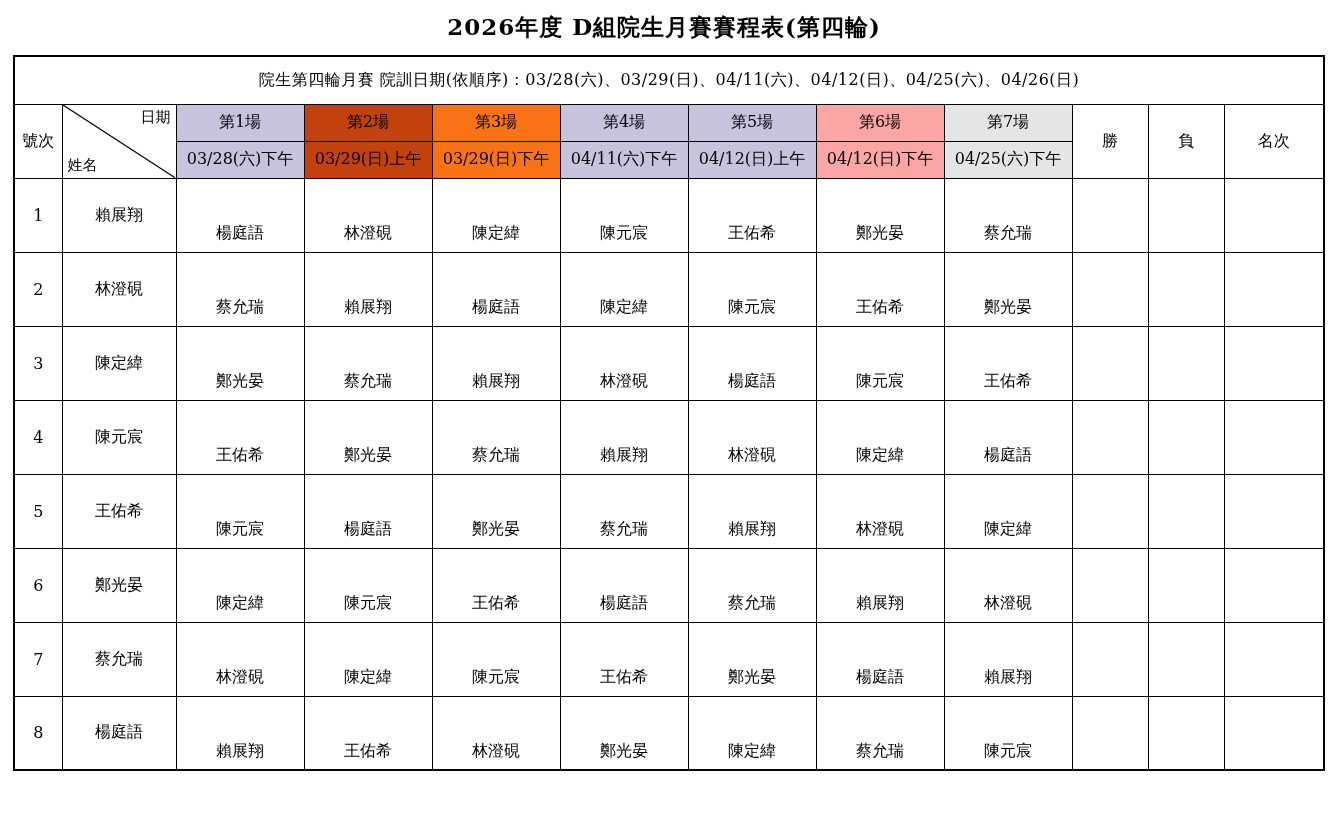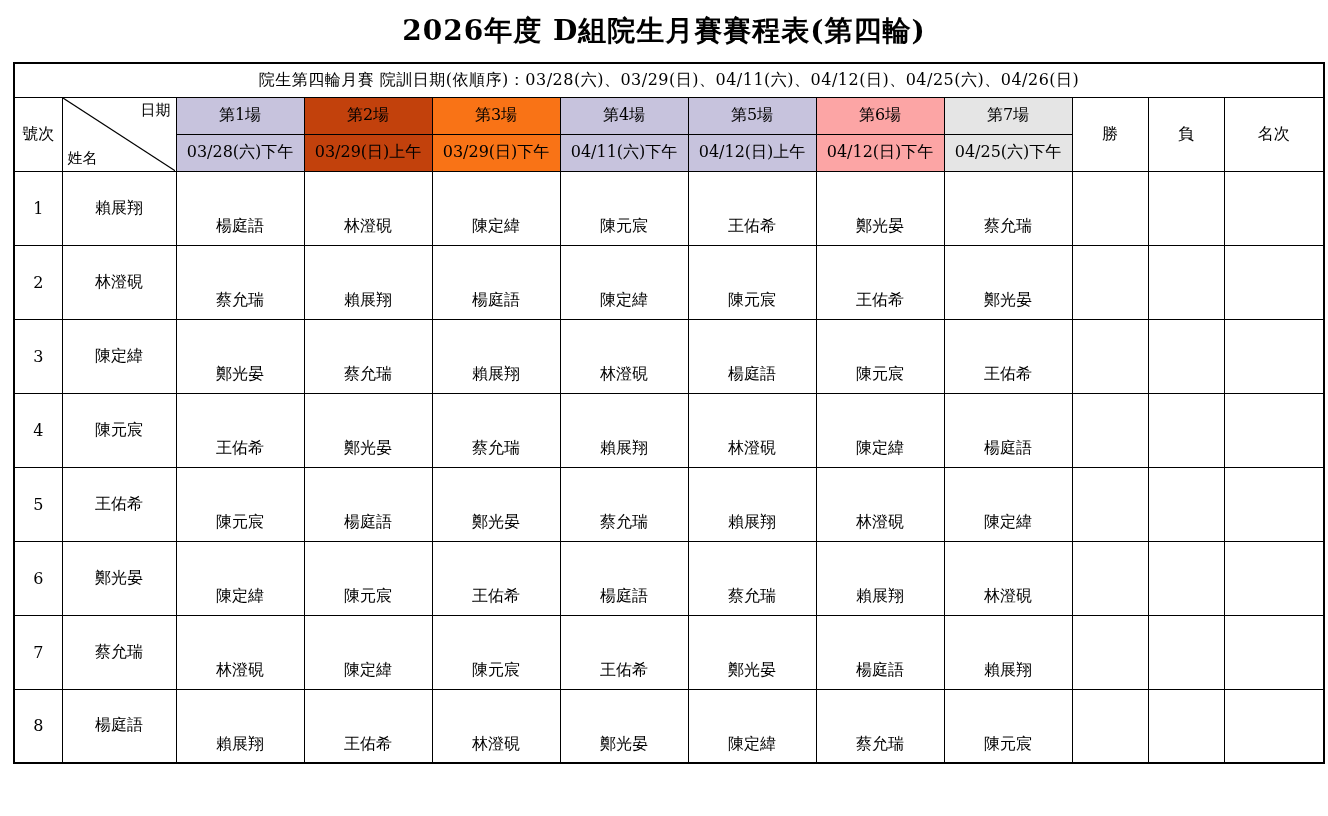--- a/index.html
+++ b/index.html
@@ -10,21 +10,21 @@
     font-family: "DejaVu Serif", "Liberation Serif", serif;
     overflow: hidden;
   }
   #page {
     width: 1328px; height: 816px;
     position: relative;
     padding: 0;
   }
   .title {
     text-align: center;
-    font-size: 28px;
+    font-size: 23px;
     font-weight: bold;
     letter-spacing: 1px;
     padding-top: 12px;
     padding-bottom: 12px;
     color: #000;
     font-family: "DejaVu Serif", "Liberation Serif", serif;
   }
   table.sched {
     border-collapse: collapse;
     table-layout: fixed;
@@ -36,21 +36,21 @@
     border: 1px solid #000;
     padding: 0;
     text-align: center;
     vertical-align: middle;
     font-weight: normal;
     font-size: 16px;
     color: #000;
   }
   
   .notice {
-    height: 34px;
+    height: 48px;
     font-size: 17px;
     letter-spacing: 0.5px;
   }
   
   .corner {
     position: relative;
     height: 74px;
     padding: 0;
   }
   .corner .diag {

